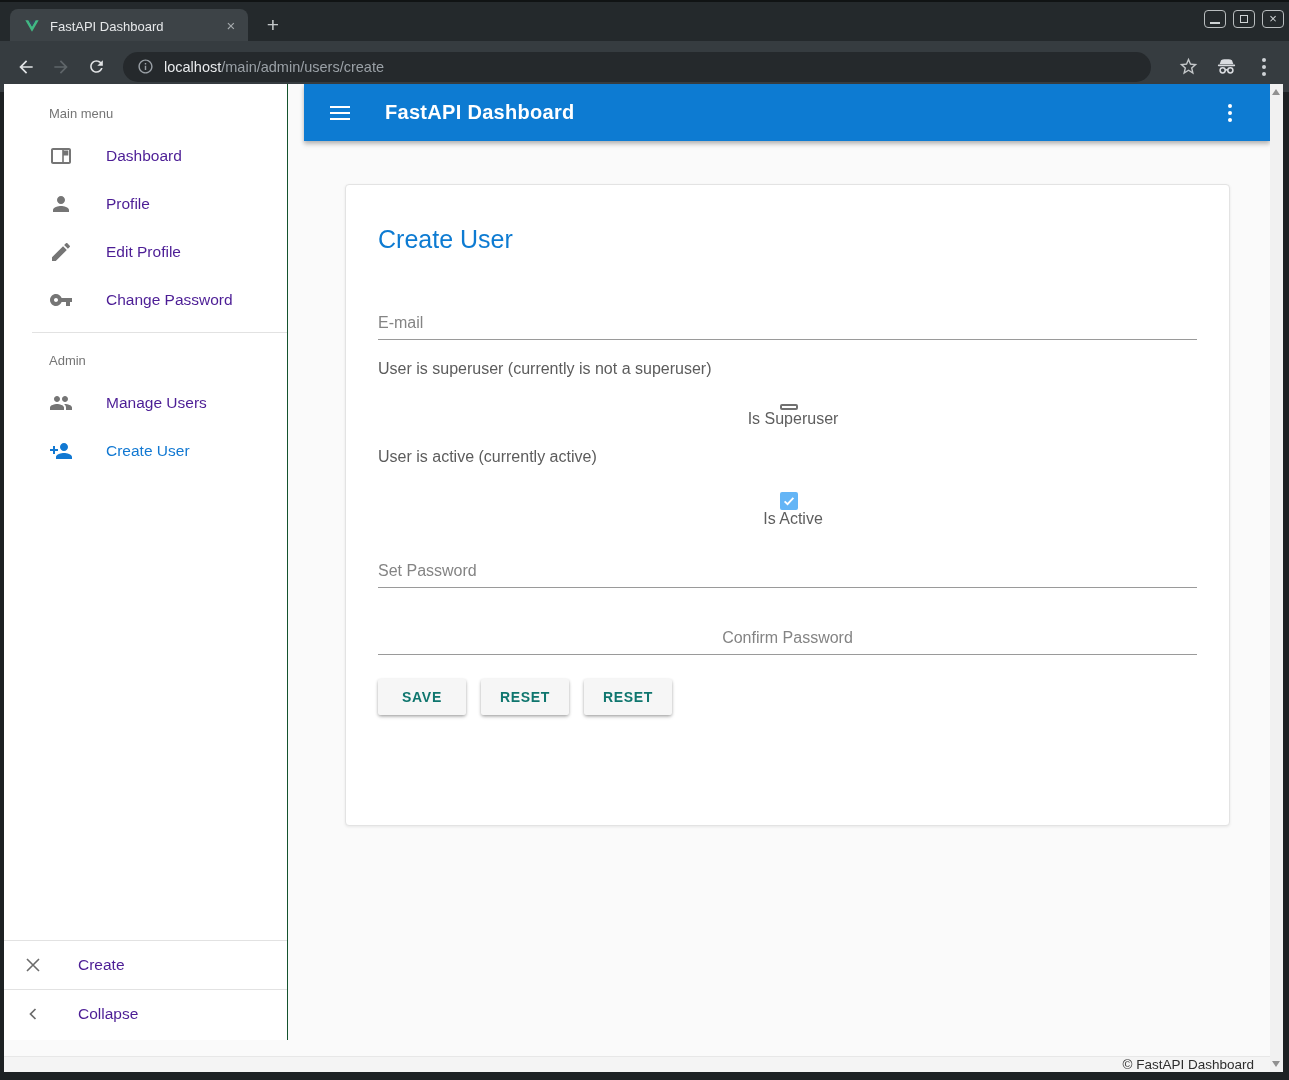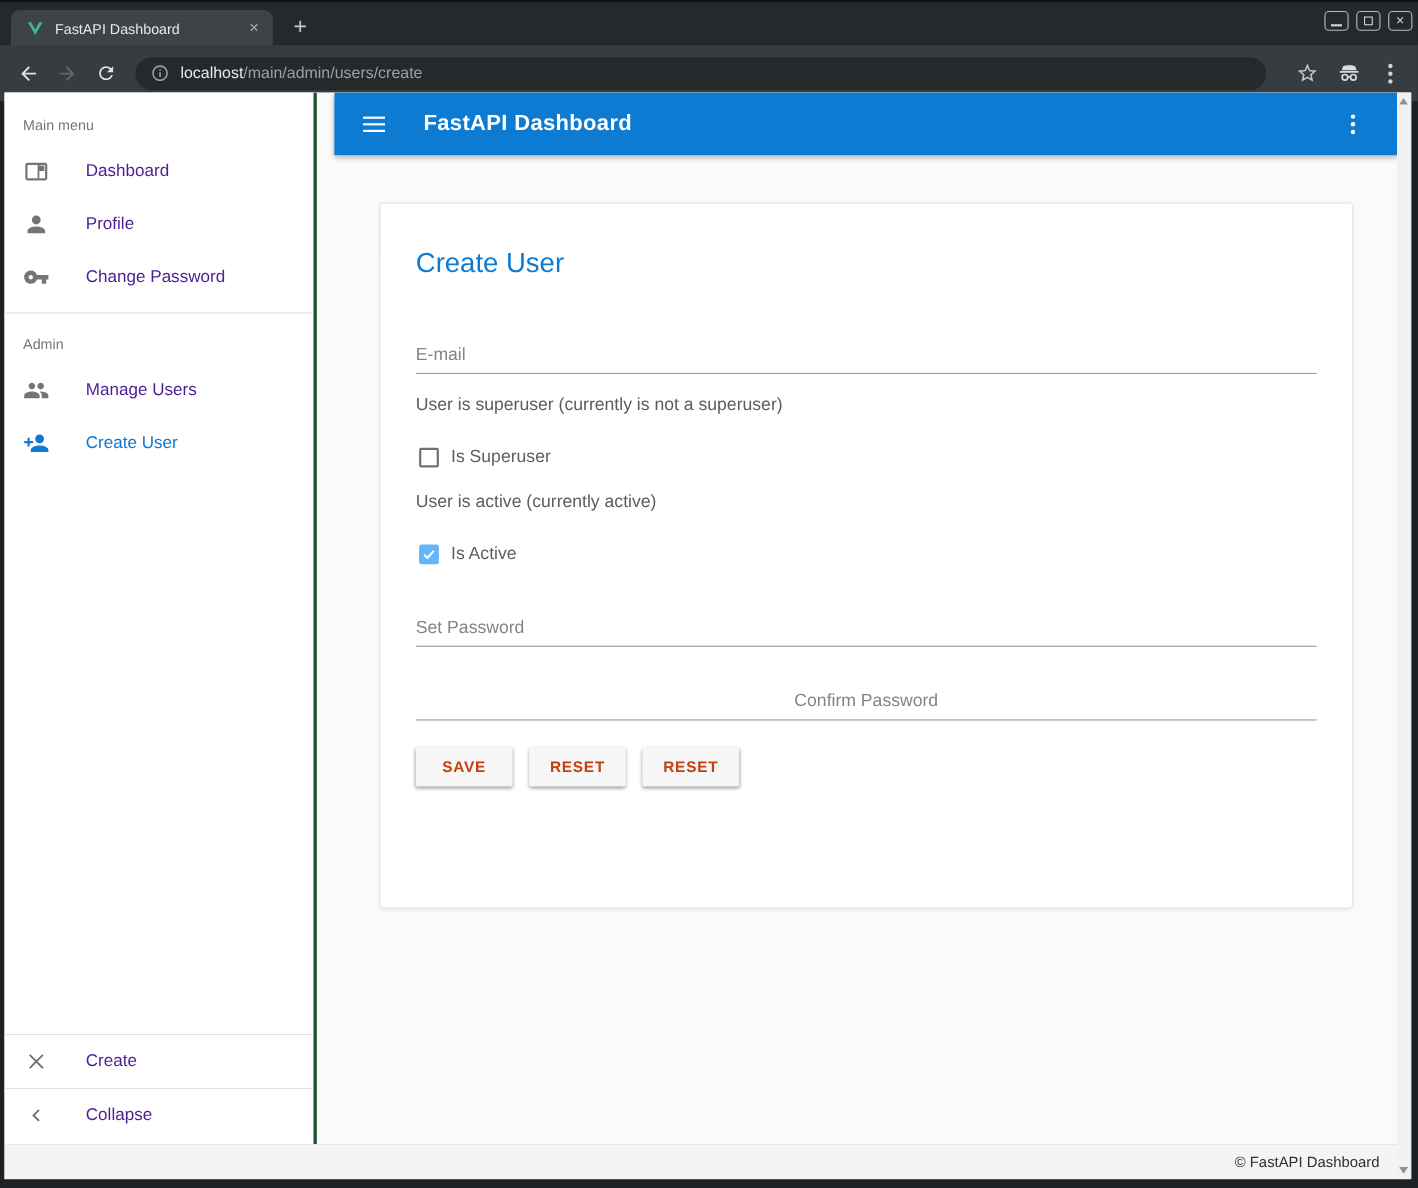--- a/index.html
+++ b/index.html
@@ -44,21 +44,21 @@
                justify-content: center; margin-left: 12px; flex: 0 0 auto; }
   .dots { display: flex; flex-direction: column; gap: 3px; }
   .dots i { width: 4px; height: 4px; border-radius: 50%; background: #cfd3d6; display: block; }
 
   
   .content { position: absolute; top: 84px; left: 4px; width: 1279px; height: 988px;
              background: #fafafa; overflow: hidden; }
 
   
   .sidebar { position: absolute; left: 0; top: 0; width: 284px; height: 956px;
-             background: #ffffff; border-right: 3px solid #14532d; padding-top: 10px; }
+             background: #ffffff; border-right: 1px solid #14532d; padding-top: 10px; padding-left: 28px; }
   .subheader { height: 38px; display: flex; align-items: center; padding-left: 17px;
                font-size: 13px; color: #757575; }
   .nav-item { height: 48px; display: flex; align-items: center; padding-left: 17px; cursor: pointer; }
   .nav-icon { width: 24px; height: 24px; flex: 0 0 24px; }
   .nav-icon svg { width: 24px; height: 24px; display: block; }
   .nav-label { margin-left: 33px; font-size: 15.5px; color: #4c1d95; }
   .nav-item.active .nav-label { color: #1178d2; }
   .divider { border: 0; border-top: 1px solid #e2e2e2; margin: 8px 0; }
   .sidebar-bottom { position: absolute; left: 0; right: 0; bottom: 2px; }
   .sidebar-bottom .divider { margin: 0; }
@@ -81,38 +81,38 @@
           background: #ffffff; border: 1px solid #e3e3e3; border-radius: 4px;
           box-shadow: 0 1px 3px rgba(0,0,0,0.08); padding: 40px 32px 0; overflow: hidden; }
   .form-title { font-size: 25px; font-weight: 400; color: #0d7bd2; line-height: 28px; }
   .text-field { display: block; width: 100%; height: 33px; margin-top: 54px;
                 border: none; border-bottom: 1px solid #9a9a9a; background: transparent;
                 font-size: 16px; color: #212121; outline: none; border-radius: 0;
                 font-family: "Liberation Sans", sans-serif; }
   .text-field::placeholder { color: #848484; opacity: 1; }
   .text-field + .text-field { margin-top: 35px; text-align: center; }
   .hint { margin-top: 20px; font-size: 16px; color: #5c5c5c; }
-  .check-row { margin-top: 26px; display: flex; align-items: center; height: 24px; cursor: pointer; }
+  .check-row { margin-top: 26px; display: flex; align-items: center; height: 24px; cursor: pointer; flex-direction: column; }
   .checkbox { width: 18px; height: 18px; margin-left: 3px; border: 2px solid #717171;
               border-radius: 2px; display: flex; align-items: center; justify-content: center; }
   .checkbox svg { display: none; width: 14px; height: 14px; }
   .checkbox.checked { background: #64b5f6; border-color: #64b5f6; }
   .checkbox.checked svg { display: block; }
   .check-label { margin-left: 11px; font-size: 16px; color: #5e5e5e; }
   .pw-field { margin-top: 39px; }
   .pw-field + .pw-field { margin-top: 34px; }
   .btn-row { margin-top: 24px; display: flex; }
   .btn { min-width: 88px; height: 36px; padding: 0 16px; margin-right: 15px;
          background: #f6f6f6; border: none; border-radius: 2px; cursor: pointer;
          font-family: "Liberation Sans", sans-serif; font-size: 14px; font-weight: bold;
-         letter-spacing: 0.7px; color: #c2410c;
+         letter-spacing: 0.7px; color: #0f766e;
          box-shadow: 0 2px 4px -1px rgba(0,0,0,0.3), 0 1px 3px rgba(0,0,0,0.18); }
 
   
-  .page-footer { position: absolute; left: 0; bottom: 0; width: 1266px; height: 32px;
+  .page-footer { position: absolute; left: 0; bottom: 0; width: 1266px; height: 16px;
                  background: #f4f4f4; border-top: 1px solid #e7e7e7;
                  display: flex; align-items: center; justify-content: flex-end;
                  padding-right: 16px; font-size: 13.5px; color: #2e2e2e; z-index: 4; }
 
   
   .scrollbar { position: absolute; right: 0; top: 0; width: 13px; height: 988px;
                background: #f1f1f1; z-index: 5; }
   .sb-up { position: absolute; top: 5px; left: 2px; width: 0; height: 0;
            border-left: 4.5px solid transparent; border-right: 4.5px solid transparent;
            border-bottom: 6px solid #909090; }
@@ -213,20 +213,28 @@
 
       <div class="nav-item">
         <span class="nav-icon">
           <svg viewBox="0 0 24 24" fill="#757575">
               <path d="M12 12c2.21 0 4-1.79 4-4s-1.79-4-4-4-4 1.79-4 4 1.79 4 4 4zm0 2c-2.67 0-8 1.34-8 4v2h16v-2c0-2.66-5.33-4-8-4z"></path>
             </svg>
         </span>
         <span class="nav-label">Profile</span>
       </div>
 
+      <div class="nav-item">
+        <span class="nav-icon">
+          <svg viewBox="0 0 24 24" fill="#757575">
+              <path d="M3 17.25V21h3.75L17.81 9.94l-3.75-3.75L3 17.25zM20.71 7.04c.39-.39.39-1.02 0-1.41l-2.34-2.34c-.39-.39-1.02-.39-1.41 0l-1.83 1.83 3.75 3.75 1.83-1.83z"></path>
+            </svg>
+        </span>
+        <span class="nav-label">Edit Profile</span>
+      </div>
 
       <div class="nav-item">
         <span class="nav-icon">
           <svg viewBox="0 0 24 24" fill="#757575">
               <path d="M12.65 10C11.83 7.67 9.61 6 7 6c-3.31 0-6 2.69-6 6s2.69 6 6 6c2.61 0 4.83-1.67 5.65-4H17v4h4v-4h2v-4H12.65zM7 14c-1.1 0-2-.9-2-2s.9-2 2-2 2 .9 2 2-.9 2-2 2z"></path>
             </svg>
         </span>
         <span class="nav-label">Change Password</span>
       </div>
 

